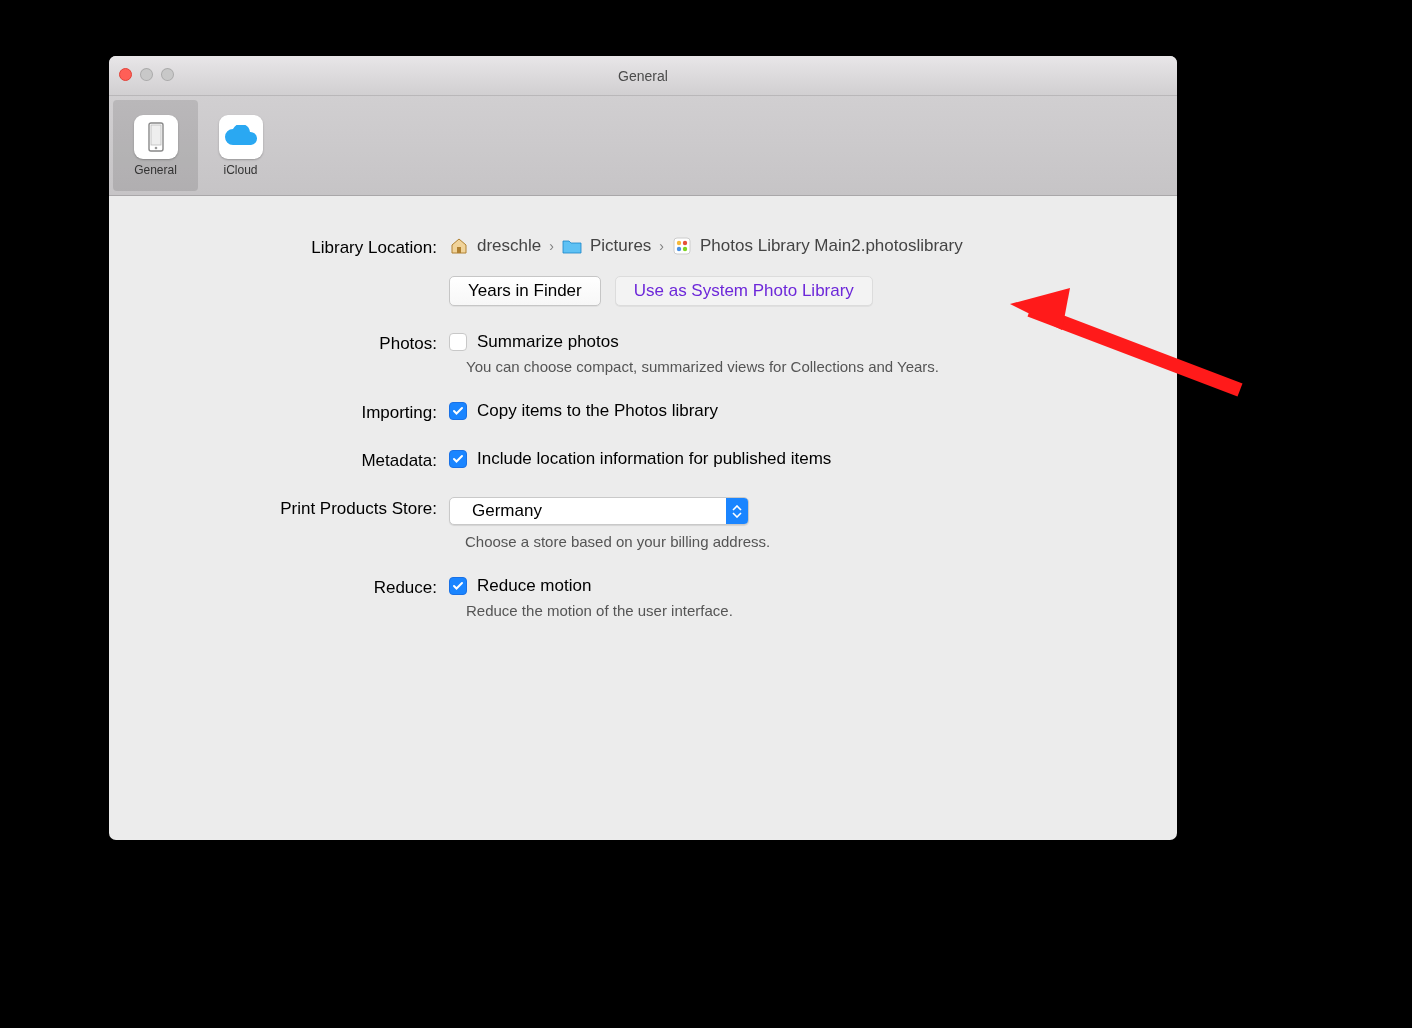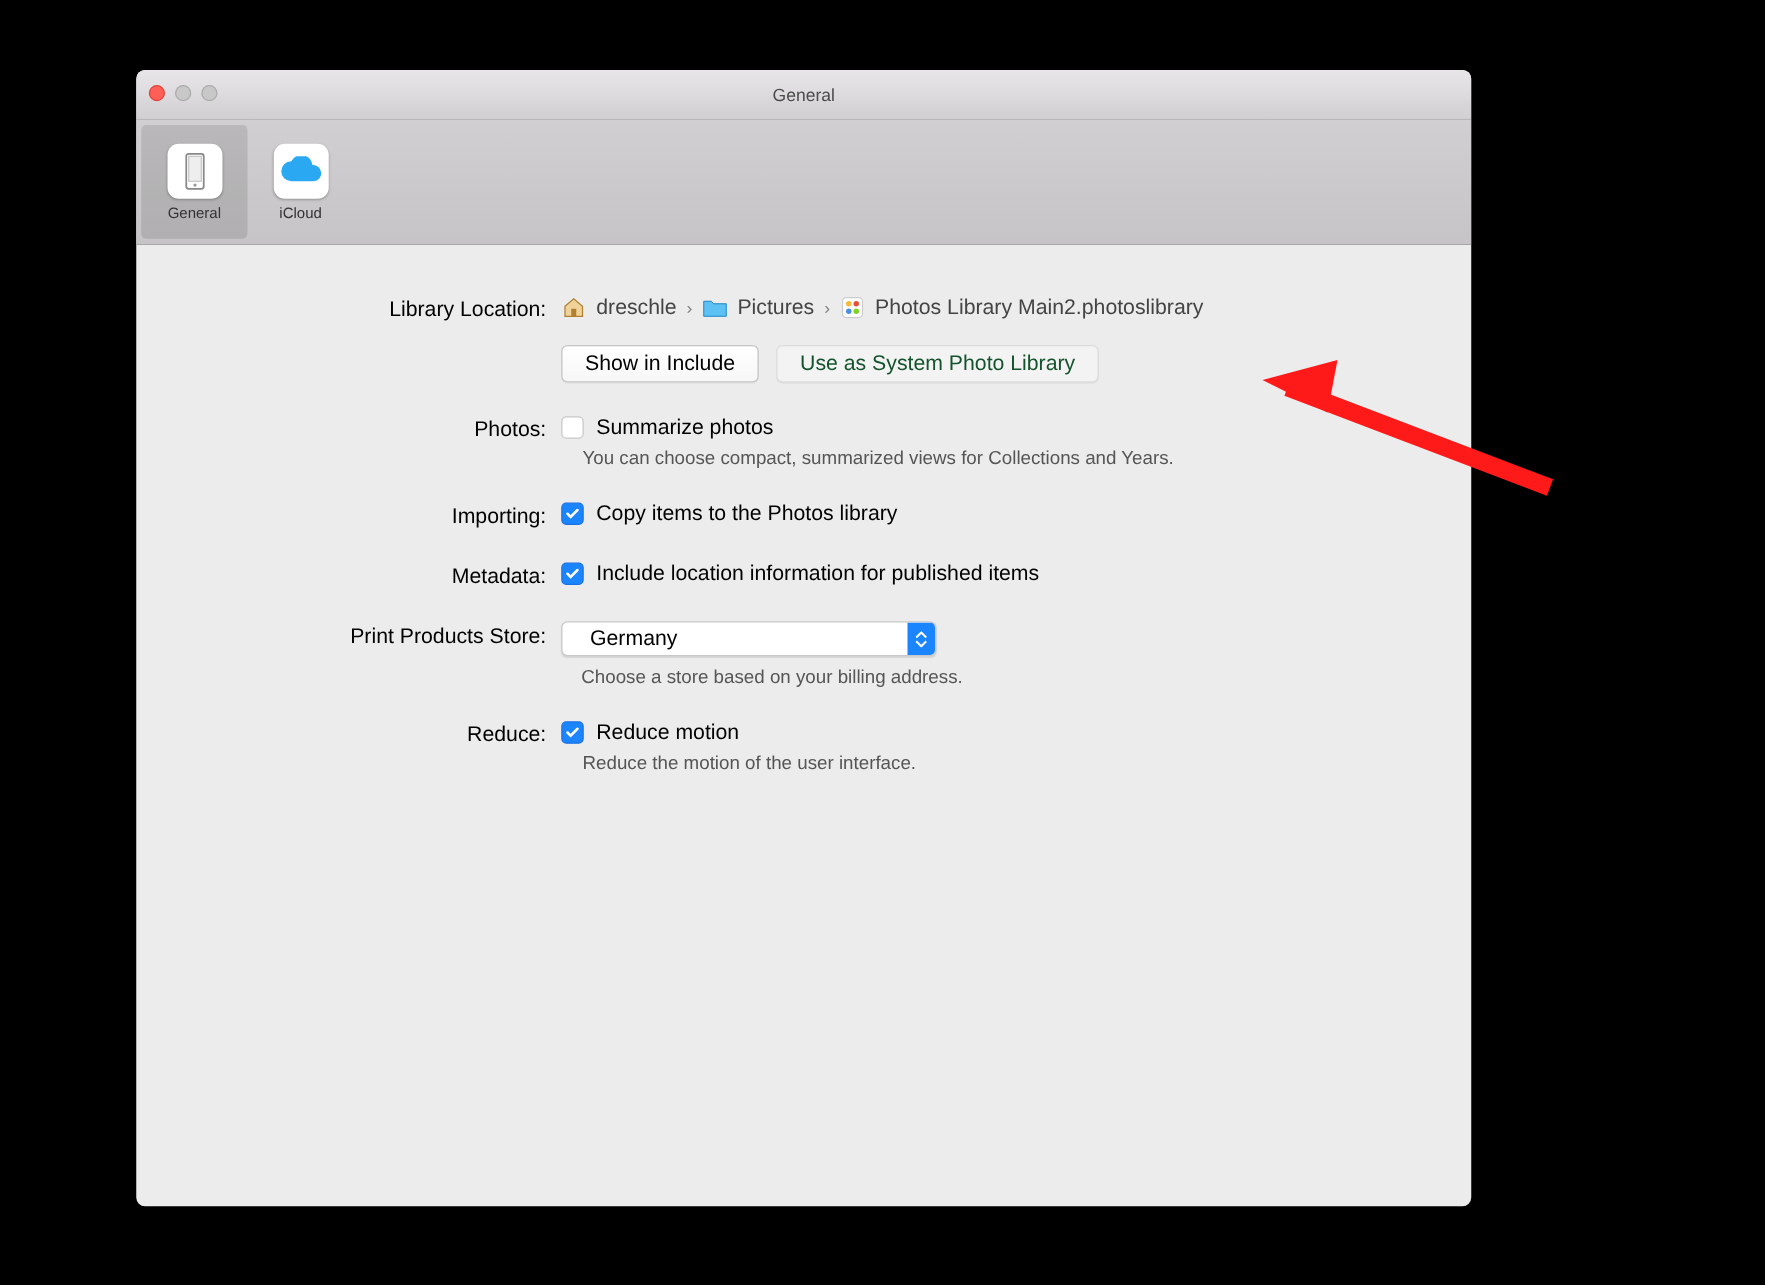--- a/index.html
+++ b/index.html
@@ -10,21 +10,21 @@
     font-family: -apple-system, "Helvetica Neue", Helvetica, Arial, sans-serif;
     font-size: 13px;
     color: #000;
     position: relative;
   }
   .window {
     position: absolute;
     left: 109px;
     top: 56px;
     width: 1068px;
-    height: 909px;
+    height: 784px;
     background: #ececec;
     border-radius: 7px;
     box-shadow: 0 22px 70px rgba(0,0,0,0.55), 0 0 0 1px rgba(0,0,0,0.2);
     overflow: hidden;
   }
   .titlebar {
     height: 40px;
     background: linear-gradient(#e8e6e8, #d1cfd1);
     border-bottom: 1px solid #b9b7b9;
     position: relative;
@@ -74,21 +74,21 @@
   .crumb-icn { width:20px; height:16px; display:inline-flex; align-items:center; justify-content:center;}
   .btns { display:flex; gap:14px; margin-top:20px;}
   .btn {
     font-size:17px;
     padding: 4px 18px;
     background: linear-gradient(#ffffff,#f7f7f7);
     border:1px solid #c6c6c6;
     border-radius:5px;
     box-shadow: 0 1px 0 rgba(0,0,0,0.05);
   }
-  .btn.disabled { color:#14532d; background:#f3f3f3; border-color:#dcdcdc;}
+  .btn.disabled { color:#6d28d9; background:#f3f3f3; border-color:#dcdcdc;}
   .chk { display:flex; align-items:center; gap:10px;}
   .chkbox {
     width:18px; height:18px; border-radius:4px;
     border:1px solid #c8c8c8; background:#fff;
     display:flex; align-items:center; justify-content:center;
   }
   .chkbox.on { background:#1a85ff; border-color:#1971e6;}
   .chkbox.on svg { display:block;}
   .chkbox svg { display:none;}
   .hint { font-size:15px; color:#555; margin-top:6px; margin-left:17px;}
@@ -173,21 +173,21 @@
                 <rect x="1" y="1" width="16" height="16" rx="3" fill="#fff" stroke="#ccc"></rect>
                 <circle cx="6" cy="6" r="2.2" fill="#f6b93b"></circle>
                 <circle cx="12" cy="6" r="2.2" fill="#e55039"></circle>
                 <circle cx="6" cy="12" r="2.2" fill="#4a90e2"></circle>
                 <circle cx="12" cy="12" r="2.2" fill="#7ed321"></circle>
               </svg>
           </span>
           <span>Photos Library Main2.photoslibrary</span>
         </div>
         <div class="btns">
-          <button class="btn">Show in Include</button>
+          <button class="btn">Years in Finder</button>
           <button class="btn disabled">Use as System Photo Library</button>
         </div>
       </div>
     </div>
 
     <div class="row">
       <div class="label">Photos:</div>
       <div class="val">
         <div class="chk">
           <div class="chkbox">

